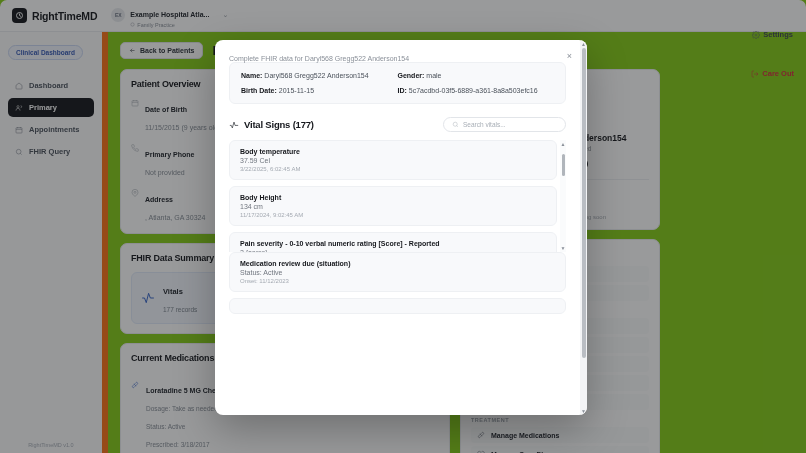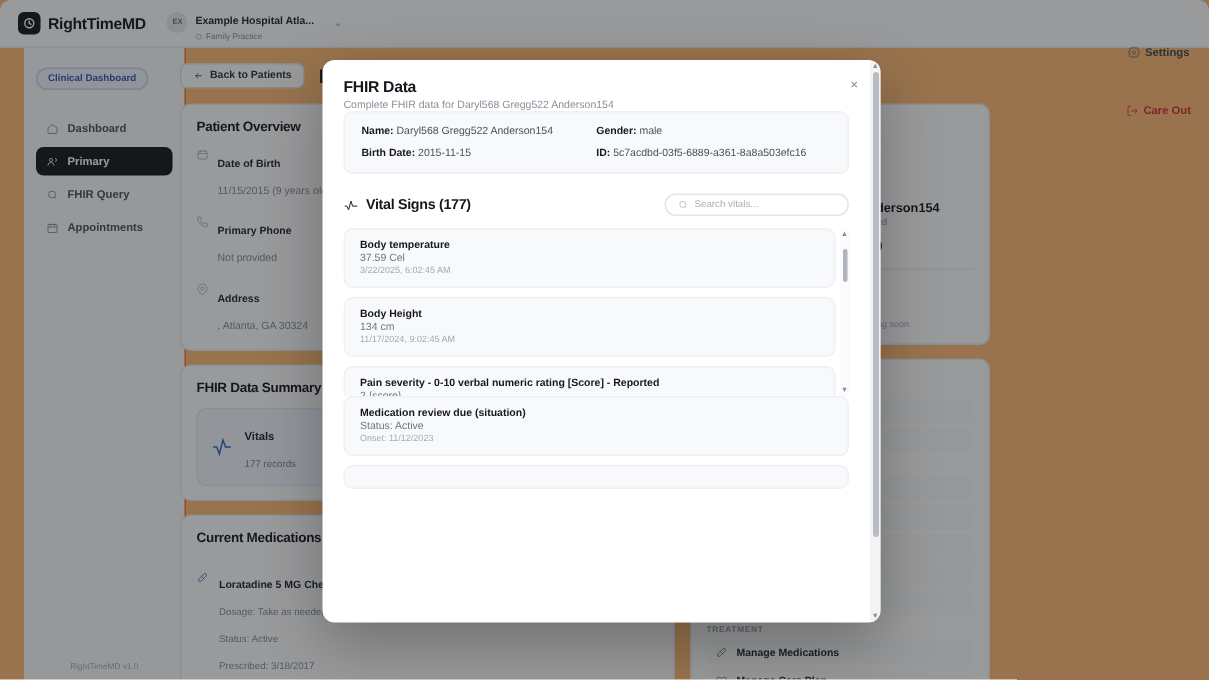--- a/index.html
+++ b/index.html
@@ -5,21 +5,21 @@
   * { box-sizing: border-box; margin: 0; padding: 0; }
   html, body {
     width: 806px; height: 453px;
     font-family: "Liberation Sans", sans-serif;
     background: #ffffff;
     overflow: hidden;
   }
   #app { position: relative; width: 806px; height: 453px; }
 
   
-  .page { position: absolute; inset: 0; background: #fdba74; }
+  .page { position: absolute; inset: 0; background: #84cc16; }
 
   
   .topbar {
     position: absolute; top: 0; left: 0; right: 0; height: 32px;
     background: #ffffff; border-bottom: 1px solid #e9ebef;
     display: flex; align-items: center; padding: 0 12px;
     border-radius: 7px 7px 0 0;
   }
   .brand { display: flex; align-items: center; gap: 5px; }
   .brand-logo {
@@ -41,22 +41,22 @@
   .org-caret { margin-left: 8px; color: #9aa0a8; font-size: 7px; }
 
   .topbar-right { margin-left: auto; display: flex; align-items: center; gap: 30px; flex-direction: column; }
   .tb-item { display: flex; align-items: center; gap: 3px; font-size: 7.5px; color: #3f4650; font-weight: 600; }
   .tb-item svg { width: 8px; height: 8px; stroke: #5c636d; fill: none; stroke-width: 1.6; }
   .signout { color: #d32f3e; font-weight: 700; }
   .signout svg { stroke: #d32f3e; }
 
   
   .sidebar {
-    position: absolute; top: 32px; left: 16px; width: 108px; bottom: 0;
-    background: #fbfbfc; border-right: 1px solid #f97316; padding: 9px 8px;
+    position: absolute; top: 32px; left: 0; width: 108px; bottom: 0;
+    background: #fbfbfc; border-right: 6px solid #f97316; padding: 9px 8px;
   }
   .chip {
     display: inline-block; border: 1px solid #c9d6f2; border-radius: 9px;
     color: #3558b5; background: #f1f5fd; font-size: 6.5px; font-weight: 700;
     padding: 3px 7px; margin-bottom: 16px;
   }
   .nav-item {
     display: flex; align-items: center; gap: 6px; padding: 5px 7px;
     border-radius: 5px; font-size: 7.5px; color: #4b525c; font-weight: 600;
     margin-bottom: 3px;
@@ -272,31 +272,31 @@
       <div class="nav-item active">
         <svg viewBox="0 0 24 24">
             <circle cx="9" cy="8" r="3.2"></circle>
             <path d="M3 20v-1a6 6 0 0112 0v1"></path>
             <path d="M17 11a3 3 0 100-6"></path>
           </svg>
         <span>Primary</span>
       </div>
       <div class="nav-item">
         <svg viewBox="0 0 24 24">
+            <rect x="3" y="5" width="18" height="16" rx="2"></rect>
+            <path d="M3 10h18M8 3v4M16 3v4"></path>
+          </svg>
+        <span>Appointments</span>
+      </div>
+      <div class="nav-item">
+        <svg viewBox="0 0 24 24">
             <circle cx="11" cy="11" r="7"></circle>
             <path d="M20 20l-4-4"></path>
           </svg>
         <span>FHIR Query</span>
-      </div>
-      <div class="nav-item">
-        <svg viewBox="0 0 24 24">
-            <rect x="3" y="5" width="18" height="16" rx="2"></rect>
-            <path d="M3 10h18M8 3v4M16 3v4"></path>
-          </svg>
-        <span>Appointments</span>
       </div>
       <div class="footer-ver">RightTimeMD v1.0</div>
     </div>
 
     <div class="content">
       <div class="crumbs">
         <span class="back-btn">
           <svg viewBox="0 0 24 24">
               <path d="M19 12H5M11 6l-6 6 6 6"></path>
             </svg>
@@ -456,21 +456,20 @@
     </div>
   </div>
 
   <div class="overlay"></div>
 
   <div class="modal">
 
     <div class="modal-close">×</div>
 
     <div class="modal-scroll">
-      <div class="modal-title">FHIR Data</div>
       <div class="modal-sub">Complete FHIR data for Daryl568 Gregg522 Anderson154</div>
 
       <div class="panel-gray">
         <div class="kv-grid">
           <div class="kv">
             <b>Name:</b>
             <span>Daryl568 Gregg522 Anderson154</span>
           </div>
           <div class="kv">
             <b>Gender:</b>

